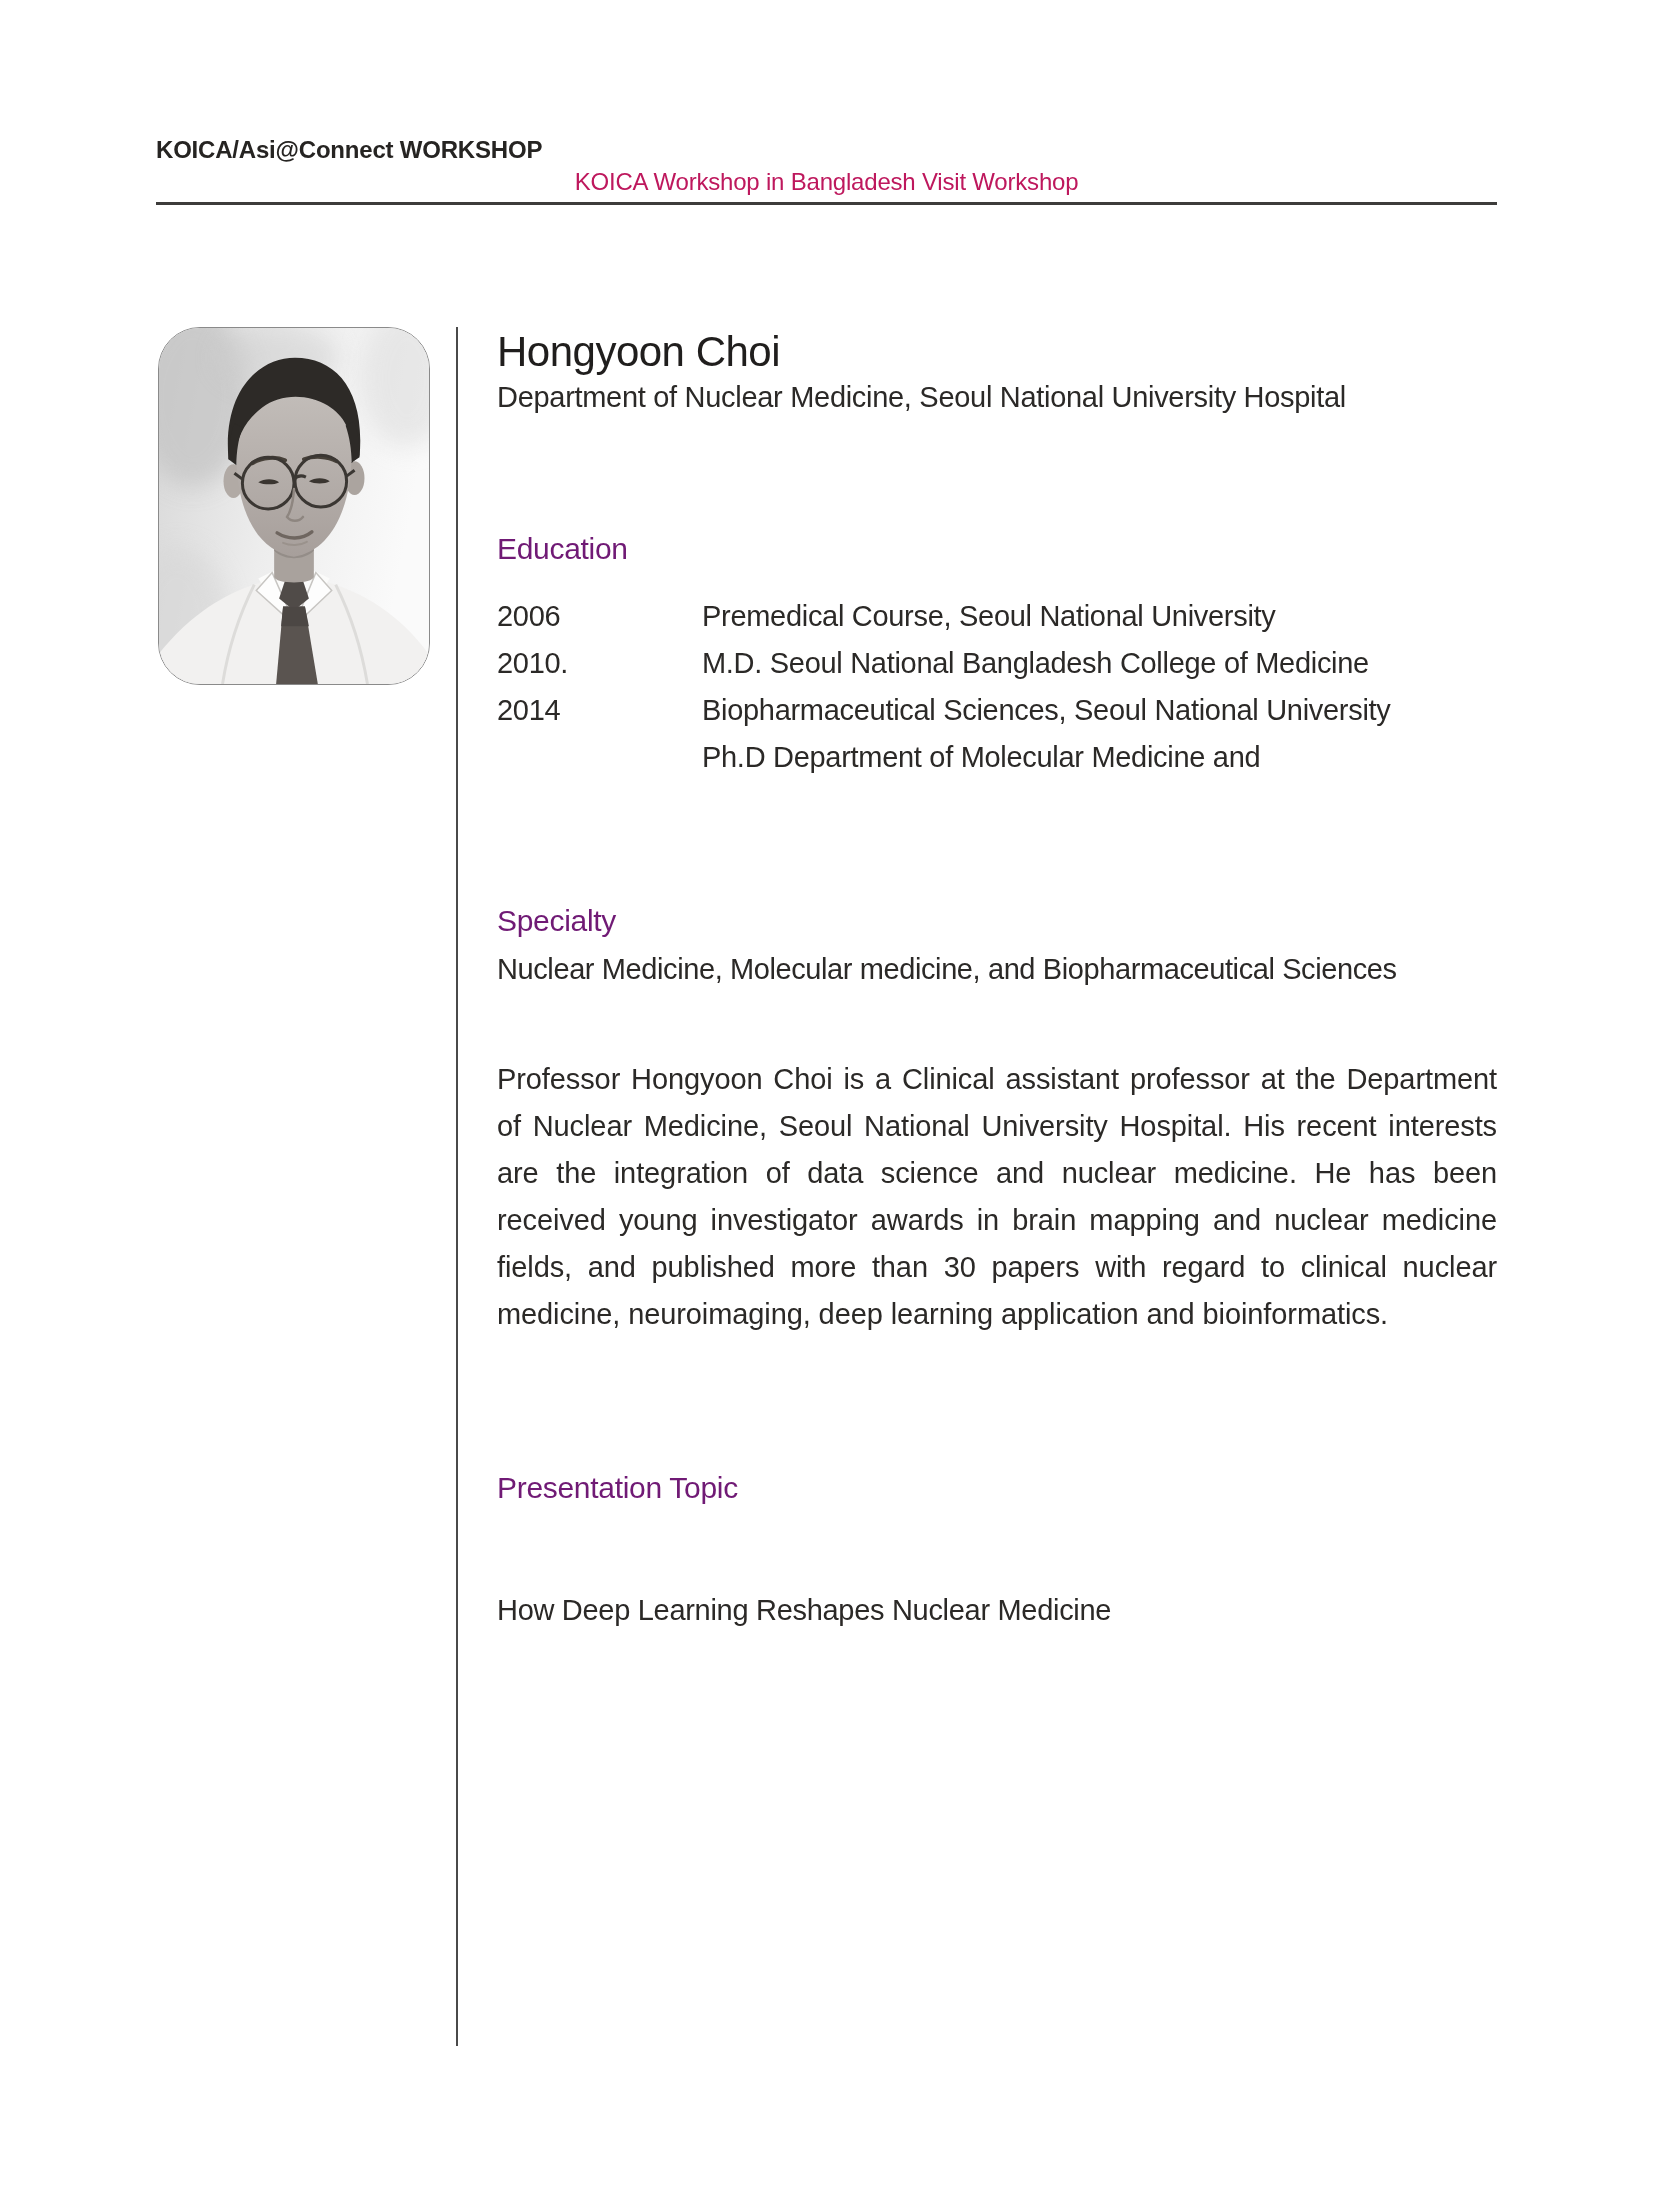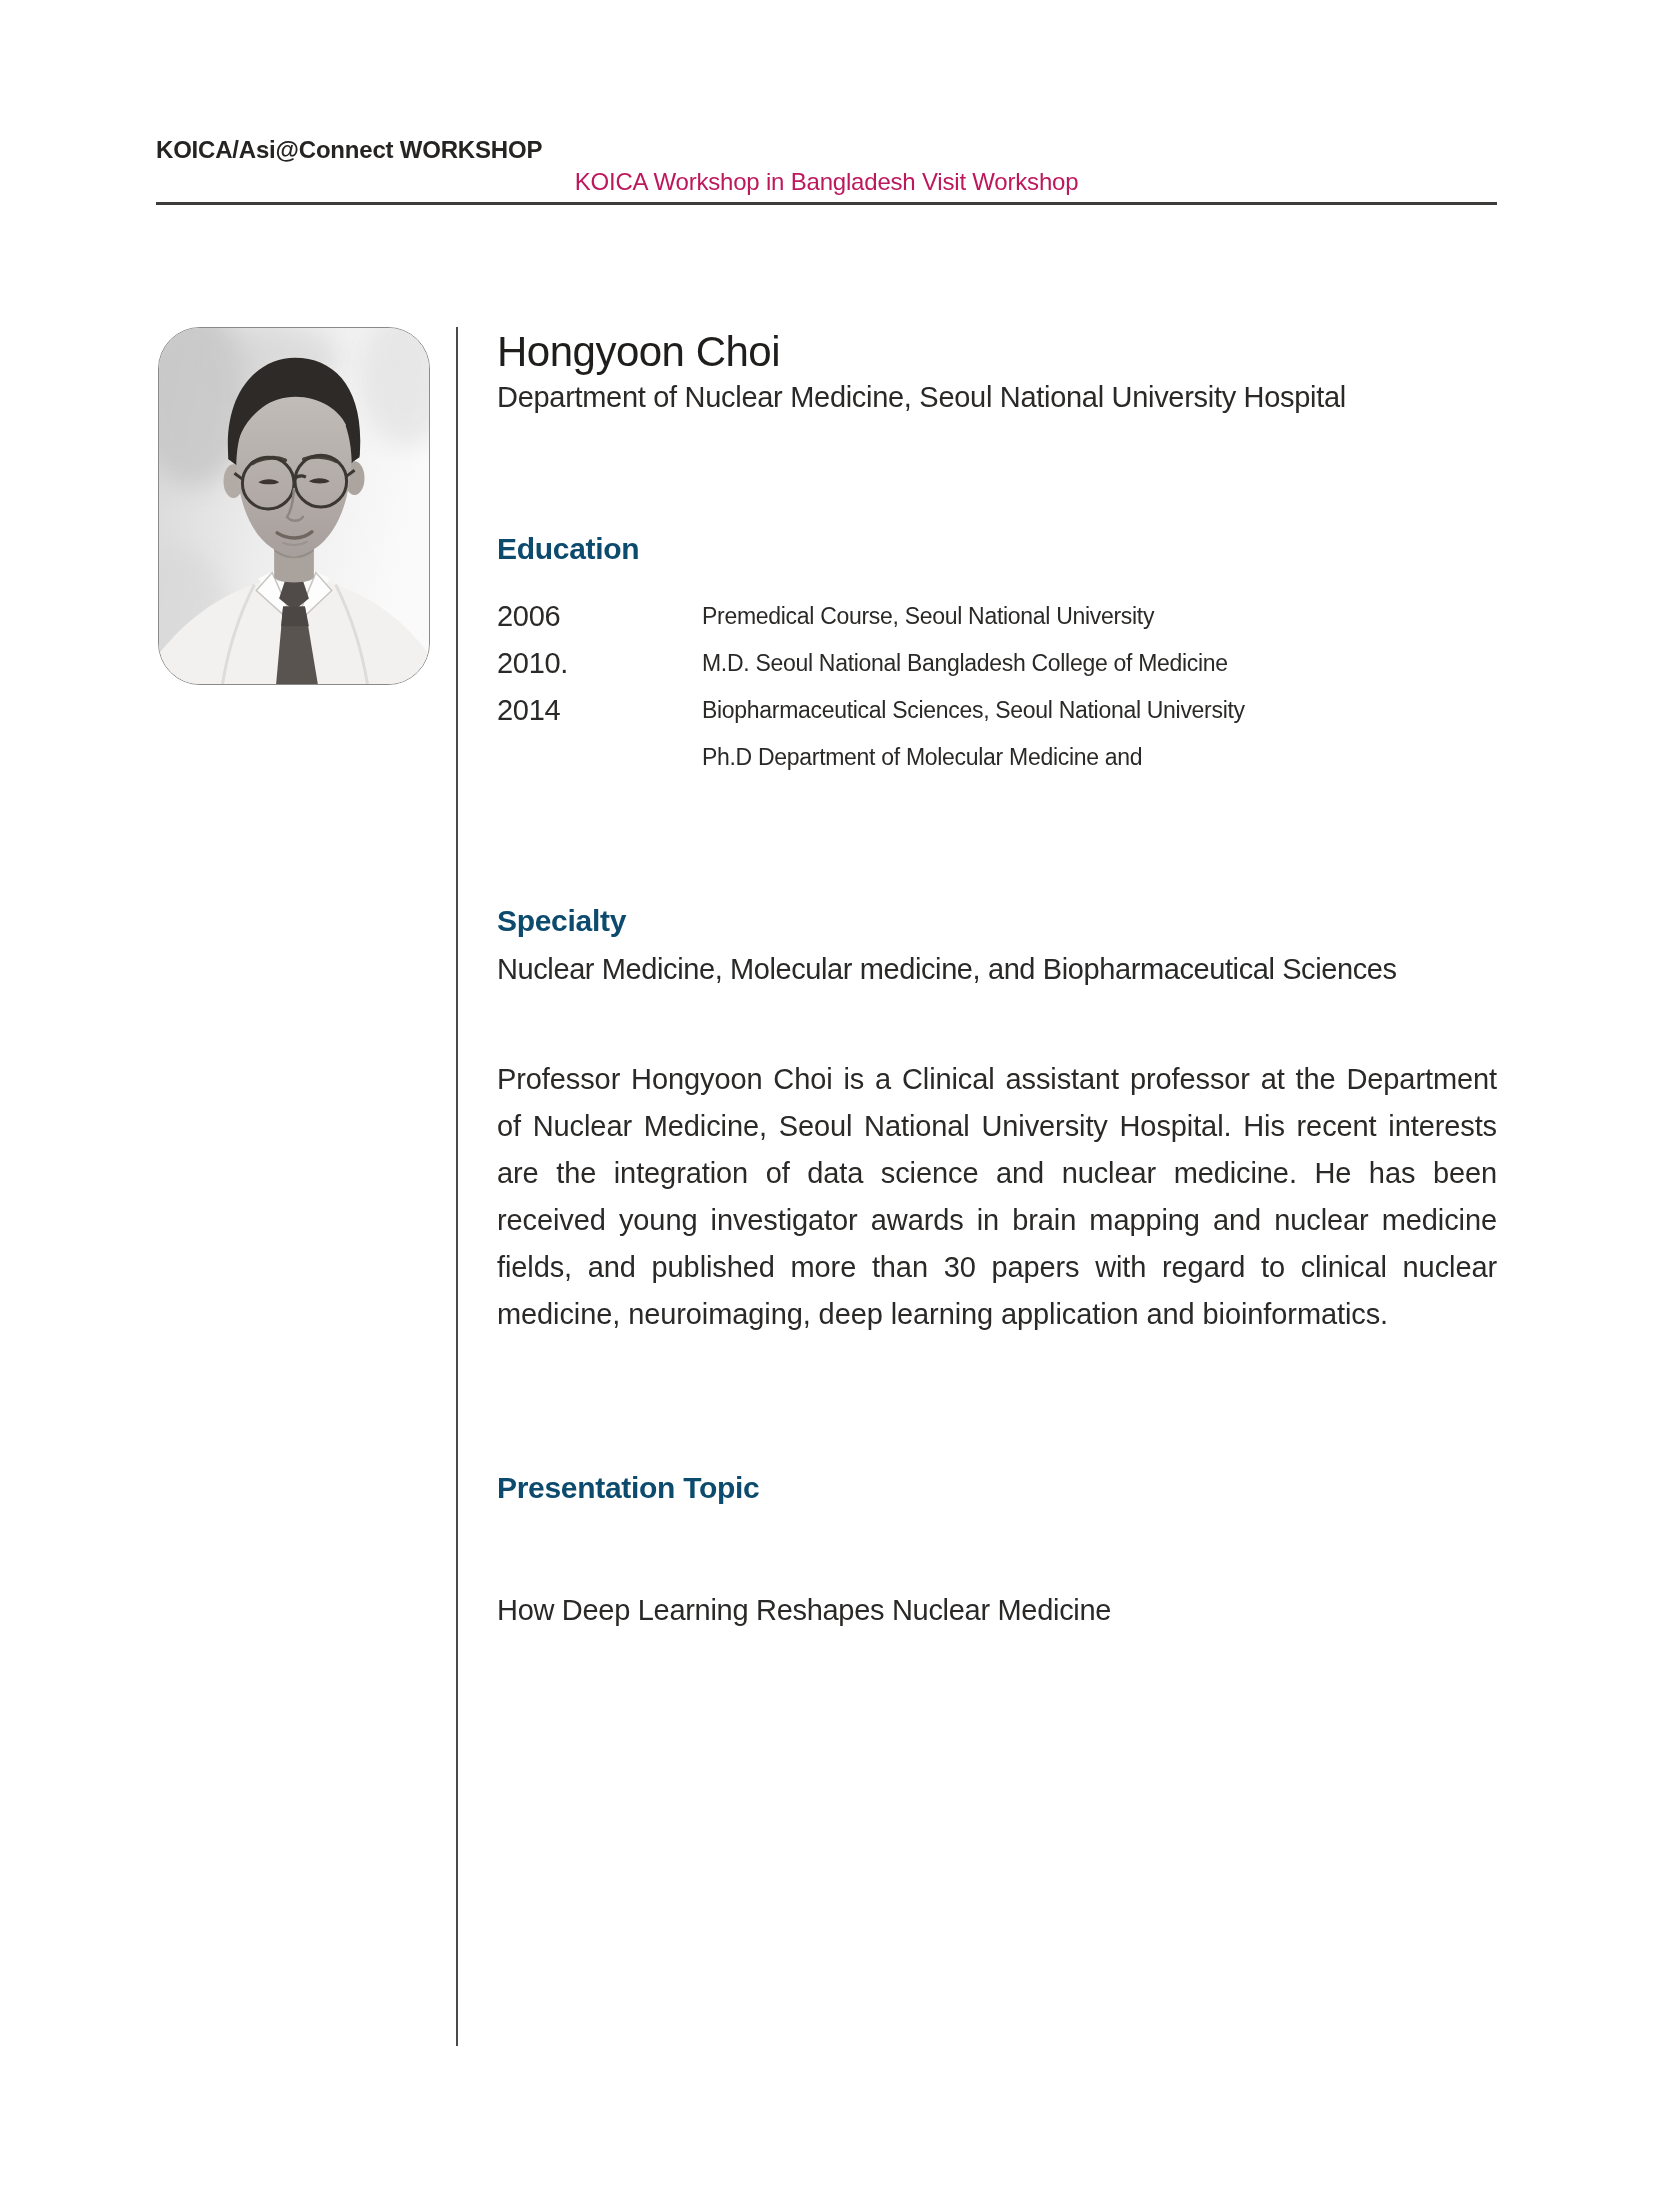--- a/index.html
+++ b/index.html
@@ -51,32 +51,32 @@
   .speaker-name {
     font-size: 42px; font-weight: 400; line-height: 50px;
     letter-spacing: -0.5px; color: #201e1d; white-space: nowrap;
   }
   .affiliation {
     font-size: 29px; line-height: 40px;
     letter-spacing: -0.3px; white-space: nowrap;
   }
 
   .section-heading {
-    font-size: 30px; font-weight: 700; line-height: 40px;
-    letter-spacing: -0.3px; color: #0c4a6e;
+    font-size: 30px; font-weight: 400; line-height: 40px;
+    letter-spacing: -0.3px; color: #701a75;
   }
   .edu-heading { margin-top: 112px; }
 
   .edu-list { margin-top: 24px; }
   .edu-row { display: flex; }
   .edu-year {
     width: 205px; flex: 0 0 205px;
     font-size: 29px; line-height: 47px; letter-spacing: -0.3px;
   }
-  .edu-text { flex: 1; font-size: 23px; line-height: 47px; letter-spacing: -0.3px; }
+  .edu-text { flex: 1; font-size: 29px; line-height: 47px; letter-spacing: -0.3px; }
   .edu-text div { white-space: nowrap; }
 
   .spec-heading { margin-top: 120px; }
   .spec-text {
     margin-top: 8px; font-size: 29px; line-height: 40px;
     letter-spacing: -0.4px; white-space: nowrap;
   }
 
   .bio {
     margin-top: 67px; width: 1000px;

